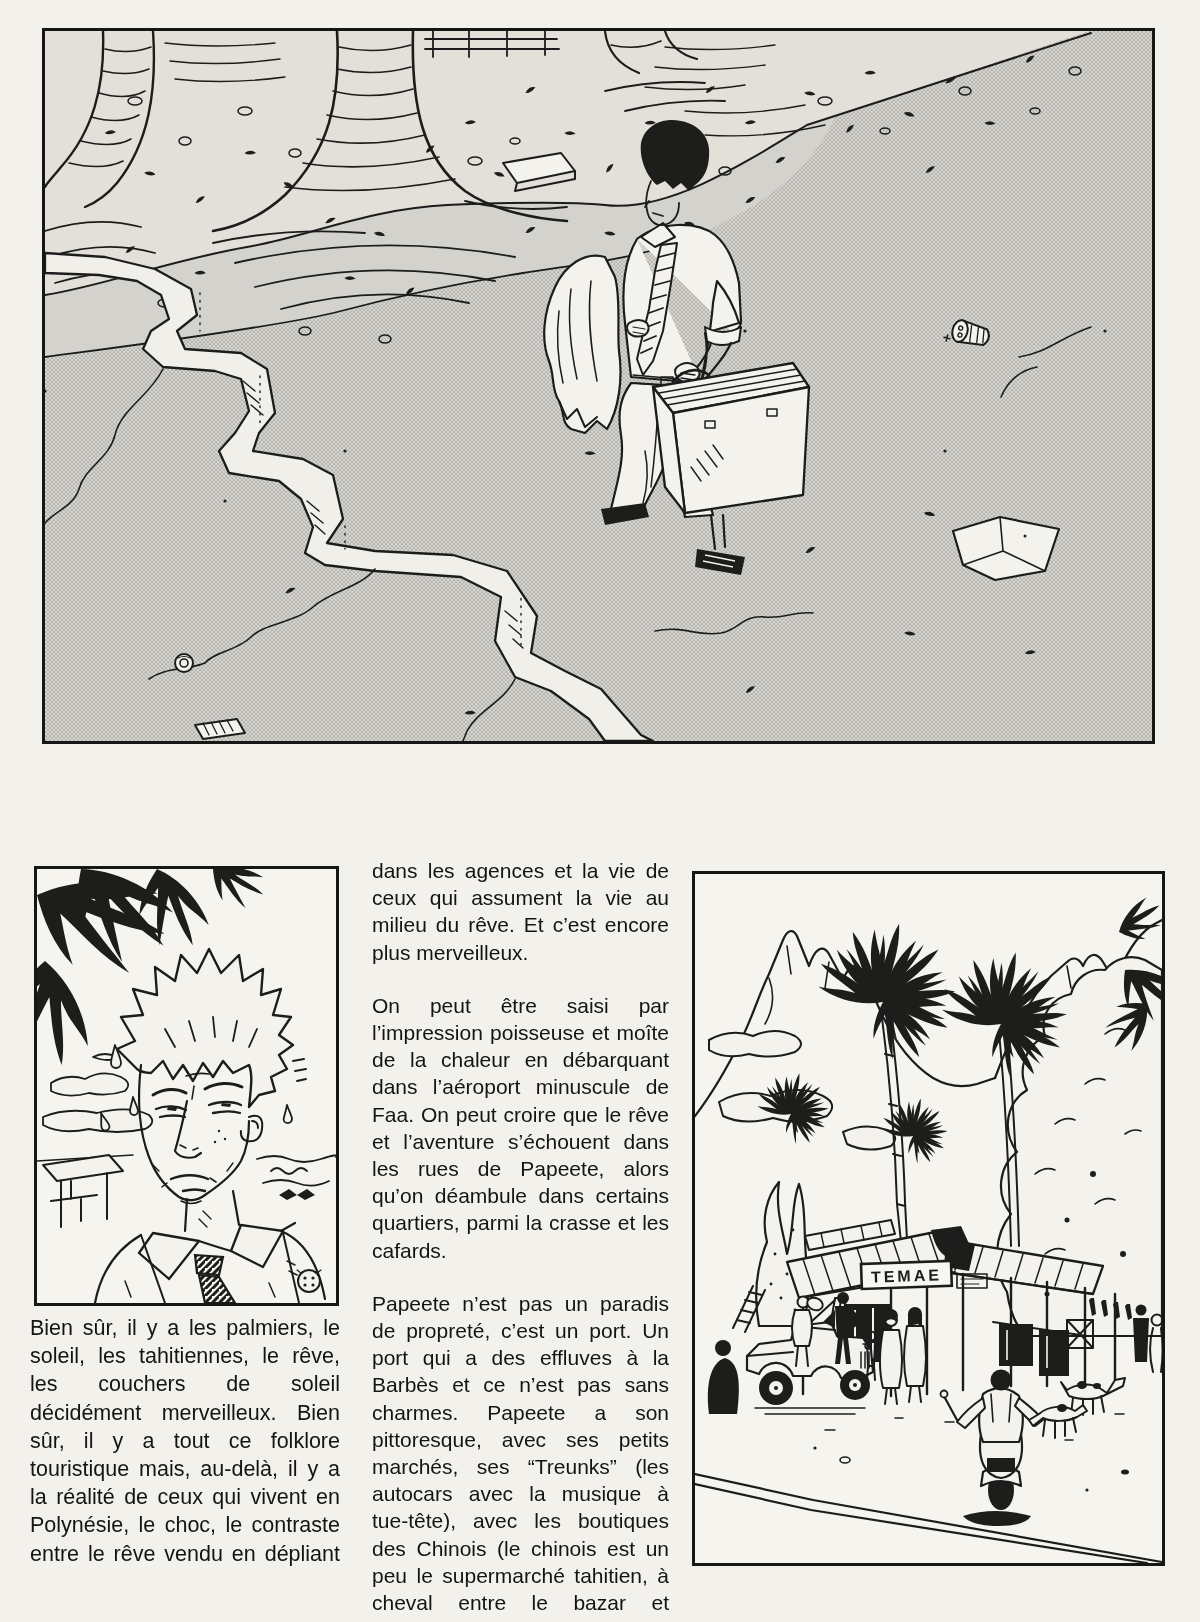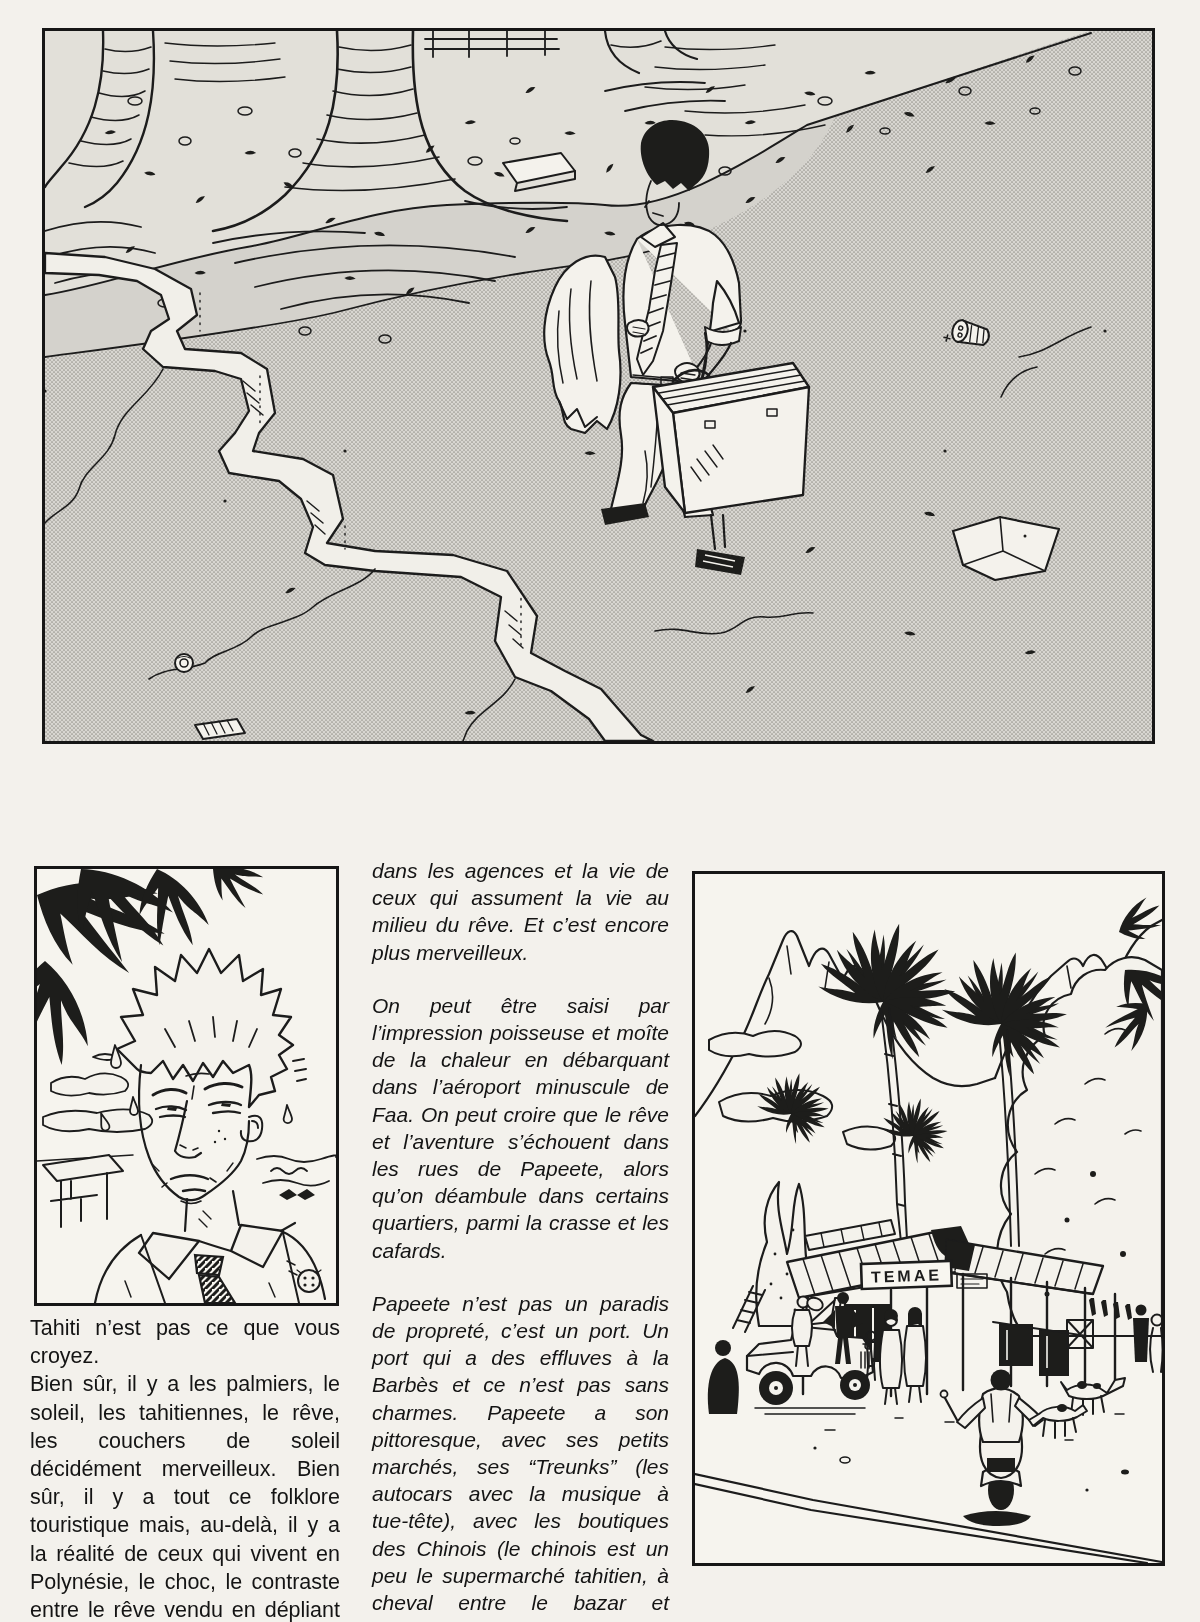--- a/index.html
+++ b/index.html
@@ -7,21 +7,21 @@
     position:relative; width:1200px; height:1622px; overflow:hidden;
     background:#f3f1ec; font-family:"Liberation Sans","DejaVu Sans",sans-serif; color:#161616;
   }
   .panel{position:absolute; border:3px solid #161616; background:#f6f4ee; box-sizing:border-box;}
   .panel svg{display:block; width:100%; height:100%;}
   .txt{position:absolute; text-align:justify; color:#141414;}
   .txt p{margin:0;}
   .txt-left{left:30px; top:1314px; width:310px; font-size:21.5px; line-height:28.2px;}
   .txt-left p.cont{text-align-last:justify;}
   .txt-mid{left:372px; top:857px; width:297px; font-size:21px; line-height:27.2px;}
-  .txt-mid p{margin-bottom:26px;font-style:italic;}
+  .txt-mid p{margin-bottom:26px;}
   .ink{stroke:#1c1c1c; fill:none; stroke-linecap:round; stroke-linejoin:round;}
   .fillink{fill:#1d1d1b; stroke:none;}
   .white{fill:#f4f2ec; stroke:#1c1c1c; stroke-linejoin:round; stroke-linecap:round;}
 </style>
 </head>
 <body>
 
 <div class="page">
 
   <div class="panel" style="left:42px; top:28px; width:1113px; height:716px;">
@@ -358,21 +358,20 @@
             <circle cx="276" cy="409" r="1.6" class="fillink"></circle>
           <circle cx="268" cy="416" r="1.6" class="fillink"></circle>
             <circle cx="276" cy="416" r="1.6" class="fillink"></circle>
           <path class="ink" stroke-width="1.2" d="M264,404 l-4,-3 M280,404 l4,-3"></path>
         </g>
       </g>
     </svg>
   </div>
 
   <div class="txt txt-left">
-    <p>Tahiti n’est pas ce que vous croyez.</p>
     <p class="cont">Bien sûr, il y a les palmiers, le soleil, les tahitiennes, le rêve, les couchers de soleil décidément merveilleux. Bien sûr, il y a tout ce folklore touristique mais, au-delà, il y a la réalité de ceux qui vivent en Polynésie, le choc, le contraste entre le rêve vendu en dépliant</p>
   </div>
 
   <div class="txt txt-mid">
     <p>dans les agences et la vie de ceux qui assument la vie au milieu du rêve. Et c’est encore plus merveilleux.</p>
     <p>On peut être saisi par l’impression poisseuse et moîte de la chaleur en débarquant dans l’aéroport minuscule de Faa. On peut croire que le rêve et l’aventure s’échouent dans les rues de Papeete, alors qu’on déambule dans certains quartiers, parmi la crasse et les cafards.</p>
     <p>Papeete n’est pas un paradis de propreté, c’est un port. Un port qui a des effluves à la Barbès et ce n’est pas sans charmes. Papeete a son pittoresque, avec ses petits marchés, ses “Treunks” (les autocars avec la musique à tue-tête), avec les boutiques des Chinois (le chinois est un peu le supermarché tahitien, à cheval entre le bazar et l’épicerie).</p>
   </div>
 
   <div class="panel" style="left:692px; top:871px; width:473px; height:695px;">

